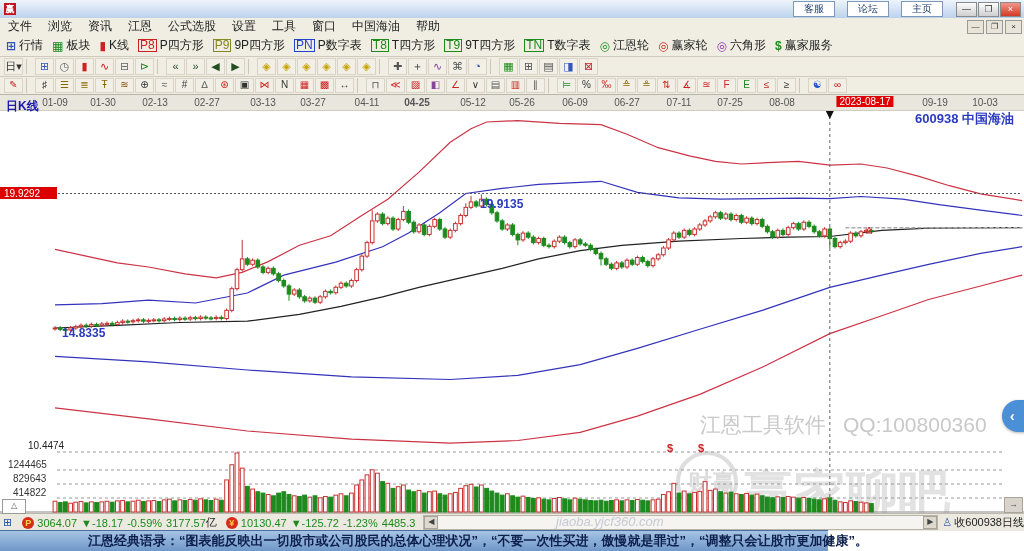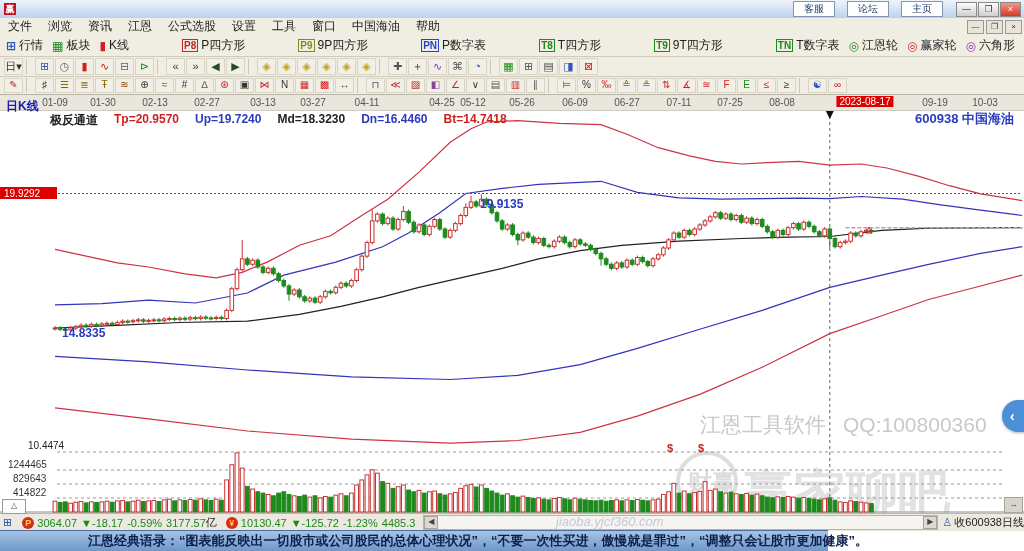--- a/index.html
+++ b/index.html
@@ -19,21 +19,21 @@
   #menubar{left:0;top:18px;width:1024px;height:17px;background:#f0eee2;border-bottom:1px solid #d6d2c2;
     display:flex;align-items:center;font-size:12px;color:#222;z-index:5;}
   #menubar .mitem{padding:0 8px;}
   #menubar .spacer{flex:1;}
   .childbtn{width:15px;height:12px;border:1px solid #999;background:#e8e5d8;font-size:8px;line-height:11px;
     text-align:center;color:#333;margin-right:2px;}
   #toolbar1{left:0;top:35px;width:1024px;height:22px;background:#f0eee2;border-bottom:1px solid #cfcabb;
     display:flex;align-items:center;font-size:12px;color:#222;z-index:5;padding-left:6px;box-sizing:border-box;}
   .t1item{display:flex;align-items:center;margin-right:9px;white-space:nowrap;}
   .t1icon{font-size:12px;margin-right:3px;font-weight:bold;}
-  .t1box{font-size:10px;font-weight:bold;border:1px solid currentColor;padding:0 1px;margin-right:3px;line-height:11px;margin-left:44px;}
+  .t1box{font-size:12px;font-weight:normal;border:1px solid currentColor;padding:0 1px;margin-right:3px;line-height:11px;}
   #toolbar2{left:0;top:57px;width:1024px;height:20px;background:#f0eee2;border-bottom:1px solid #cfcabb;
     display:flex;align-items:center;z-index:5;padding-left:4px;box-sizing:border-box;}
   #toolbar3{left:0;top:77px;width:1024px;height:18px;background:#f0eee2;border-bottom:1px solid #b8b4a6;
     display:flex;align-items:center;z-index:5;padding-left:4px;box-sizing:border-box;}
   .icbox{width:17px;height:15px;border:1px solid #d8d4c6;background:#f2f0e6;font-size:11px;line-height:14px;
     text-align:center;margin-right:1px;}
   #toolbar3 .icbox{height:13px;font-size:10px;line-height:12px;}
   .icsep{width:5px;height:15px;border-left:1px solid #cac6b8;margin:0 3px 0 2px;}
   
   #dateaxis{left:0;top:95px;width:1024px;height:15px;background:#e9e6dd;border-bottom:1px solid #d0ccc0;z-index:5;}
@@ -735,43 +735,35 @@
     </div>
 
 <div id="dateaxis" class="abs">
       <span class="dlabel" style="left: 55px;">01-09</span>
       <span class="dlabel" style="left: 103px;">01-30</span>
       <span class="dlabel" style="left: 155px;">02-13</span>
       <span class="dlabel" style="left: 207px;">02-27</span>
       <span class="dlabel" style="left: 263px;">03-13</span>
       <span class="dlabel" style="left: 313px;">03-27</span>
       <span class="dlabel" style="left: 367px;">04-11</span>
-      <span class="dlabel" style="left: 442px;">04-25</span>
+      <span class="dlabel" style="left: 417px; font-weight: bold;">04-25</span>
       <span class="dlabel" style="left: 473px;">05-12</span>
       <span class="dlabel" style="left: 522px;">05-26</span>
       <span class="dlabel" style="left: 575px;">06-09</span>
       <span class="dlabel" style="left: 627px;">06-27</span>
       <span class="dlabel" style="left: 679px;">07-11</span>
       <span class="dlabel" style="left: 730px;">07-25</span>
       <span class="dlabel" style="left: 782px;">08-08</span>
       <span class="dlabel" style="left: 880px;">09-05</span>
       <span class="dlabel" style="left: 935px;">09-19</span>
       <span class="dlabel" style="left: 985px;">10-03</span>
       <span class="dcursor" style="left: 865px; text-align: right;">2023-08-17</span>
     </div>
 
 <div id="tabkline" class="abs">日K线</div>
-<div id="indrow" class="abs">
-      <span style="color: rgb(34, 34, 34);">极反通道</span>
-      <span style="color: rgb(204, 34, 34);">Tp=20.9570</span>
-      <span style="color: rgb(43, 59, 191);">Up=19.7240</span>
-      <span style="color: rgb(34, 34, 34);">Md=18.3230</span>
-      <span style="color: rgb(43, 59, 191);">Dn=16.4460</span>
-      <span style="color: rgb(204, 34, 34);">Bt=14.7418</span>
-    </div>
 <div id="stockline" class="abs">
   <span>600938</span>
   <span>中国海油</span>
 </div>
 <div id="panelbtn" class="abs">‹</div>
 <div id="volcollapse" class="abs">△</div>
 <div id="volright" class="abs">→</div>
 
 <div id="ticker" class="abs">
   <div class="gridic">⊞</div>

